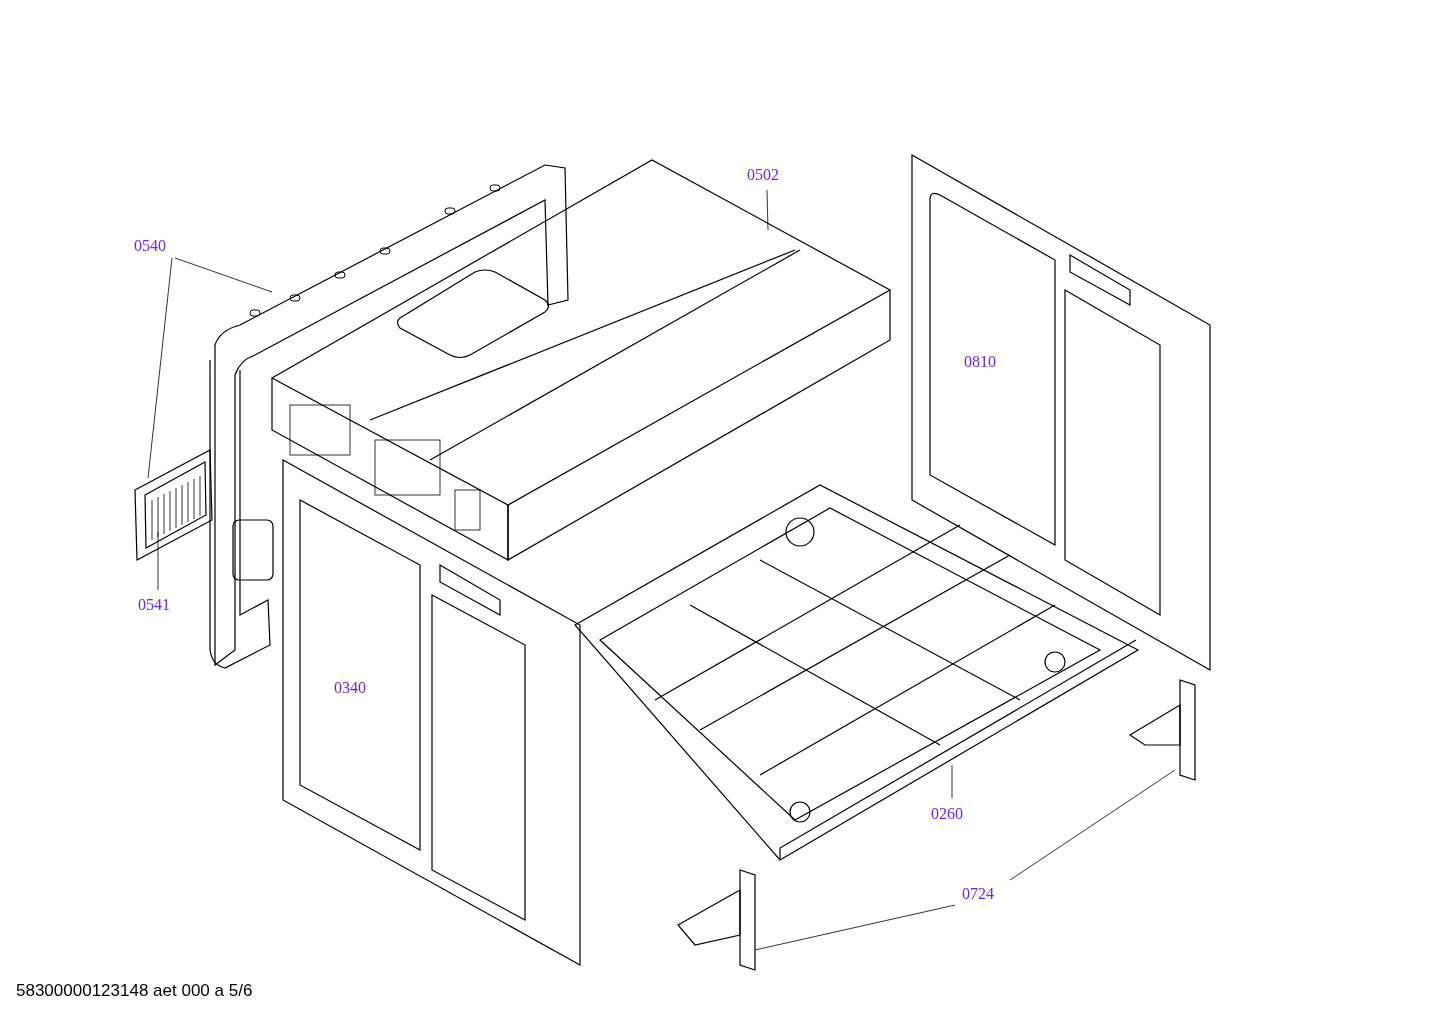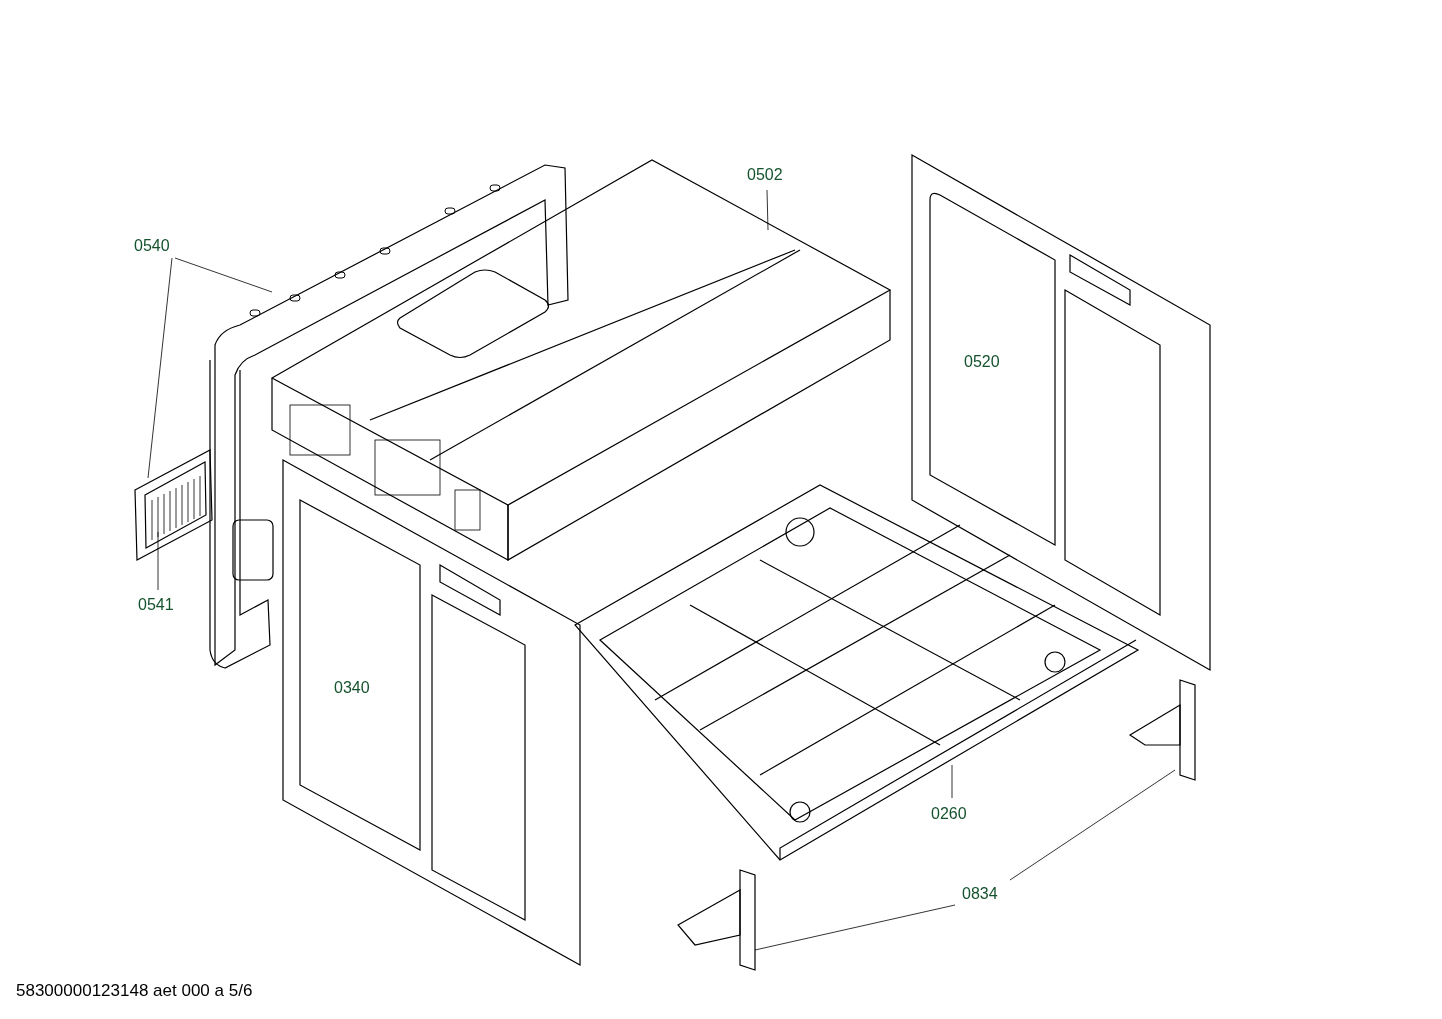--- a/index.html
+++ b/index.html
@@ -1,18 +1,18 @@
 <!DOCTYPE html>
 <html><head>
 <meta charset="utf-8">
 <style>
   html, body { margin:0; padding:0; background:#ffffff; }
   body { width:1442px; height:1019px; position:relative; overflow:hidden; font-family:"Liberation Sans", sans-serif; }
   svg.drawing { position:absolute; left:0; top:0; }
-  .label { position:absolute; font-size:16px; color:#14532d; font-family:Liberation Sans, sans-serif; white-space:nowrap; }
+  .label { position:absolute; font-size:16px; color:#6d28d9; font-family:Liberation Serif, serif; white-space:nowrap; }
   .footer { position:absolute; left:16px; top:981px; font-size:17px; color:#000; font-family:Liberation Sans, sans-serif; }
 </style>
 </head>
 <body>
 
 <svg class="drawing" width="1442" height="1019" viewBox="0 0 1442 1019" fill="none" stroke="#000" stroke-width="1.2">
 
   <g>
     <path d="M215 345 Q220 330 240 325 L545 165 L565 168 L568 300 L548 305 L545 200 L255 355 Q240 360 235 375 L235 650 L215 665 Z"></path>
     <path d="M210 360 L210 650 Q212 665 225 668 L270 645 L268 600 L240 615 L240 370"></path>
@@ -99,20 +99,20 @@
     <line x1="172" y1="258" x2="148" y2="478"></line>
     <line x1="158" y1="532" x2="158" y2="590"></line>
     <line x1="767" y1="190" x2="768" y2="230"></line>
     <line x1="952" y1="798" x2="952" y2="765"></line>
     <line x1="1010" y1="880" x2="1175" y2="770"></line>
     <line x1="955" y1="905" x2="755" y2="950"></line>
   </g>
 </svg>
 
 <div class="label" style="left:747px; top:166px;">0502</div>
-<div class="label" style="left:964px; top:353px;">0520</div>
+<div class="label" style="left:964px; top:353px;">0810</div>
 <div class="label" style="left:334px; top:679px;">0340</div>
 <div class="label" style="left:134px; top:237px;text-align:right;">0540</div>
 <div class="label" style="left:138px; top:596px;text-align:right;">0541</div>
-<div class="label" style="left:962px; top:885px;">0834</div>
+<div class="label" style="left:962px; top:885px;">0724</div>
 <div class="label" style="left:931px; top:805px;">0260</div>
 
 <div class="footer">58300000123148 aet 000 a 5/6</div>
 
 </body></html>

